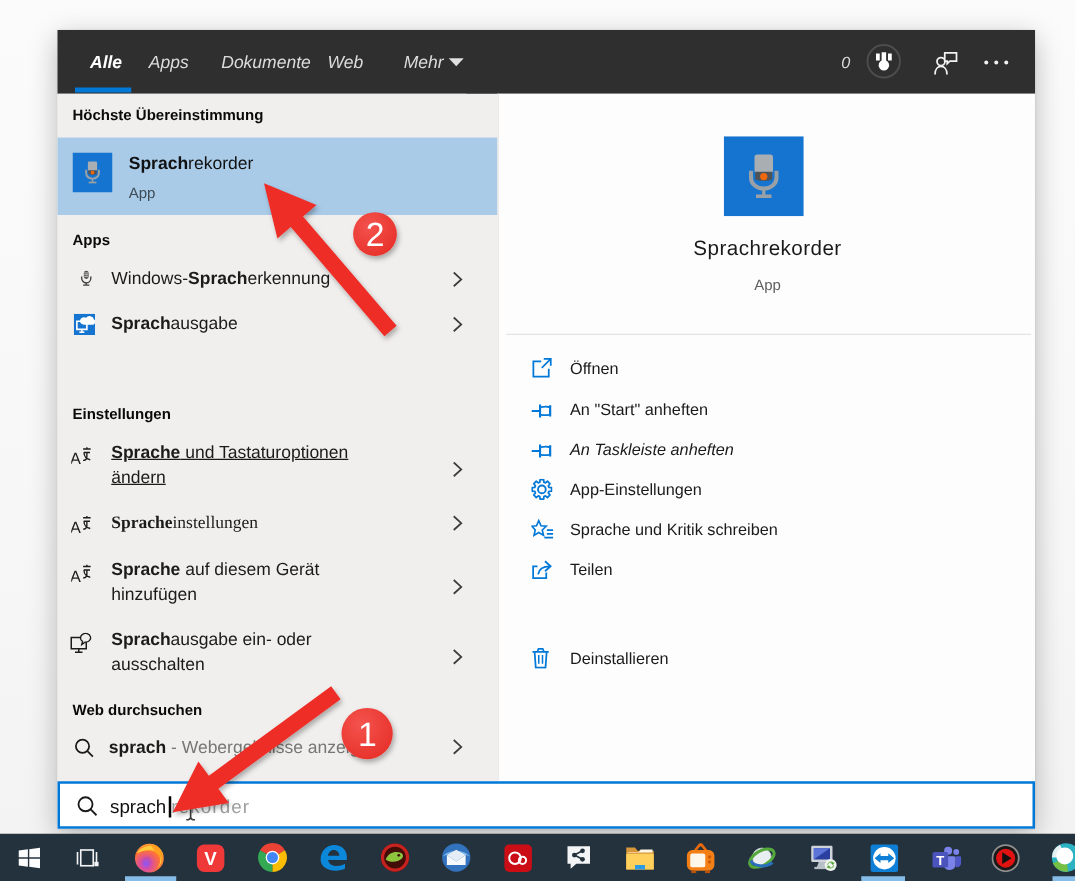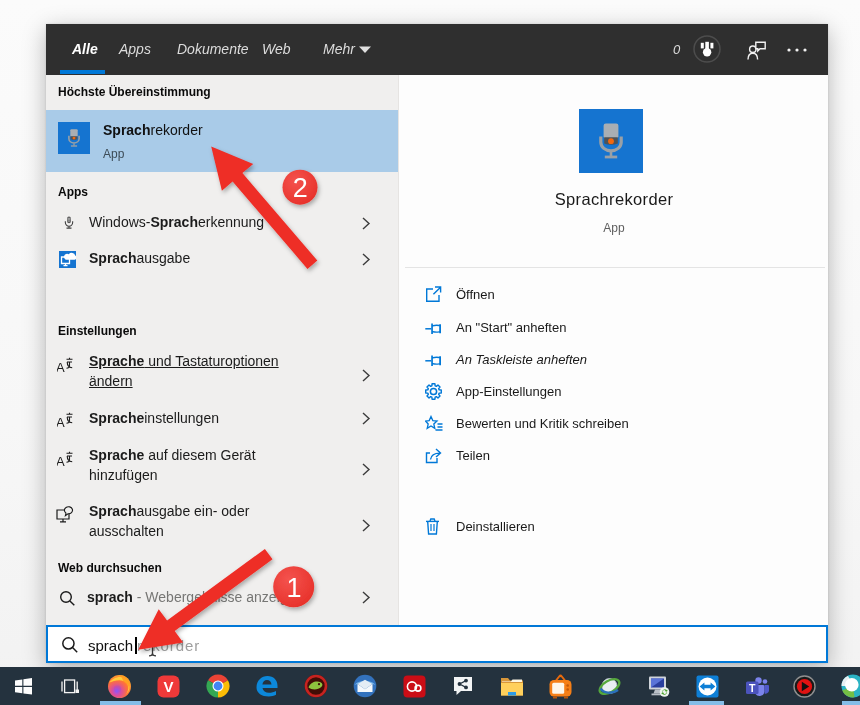--- a/index.html
+++ b/index.html
@@ -125,21 +125,21 @@
         </svg>
       <div class="itxt" style="top:0px;text-decoration:underline;"><b>Sprache</b> und Tastaturoptionen<br>ändern</div>
       <svg class="chev" style="top:17px" width="8" height="13" viewBox="0 0 8 13">
           <path d="M1,1 L7,6.5 L1,12" fill="none" stroke="#3c3c3c" stroke-width="1.4"></path>
         </svg>
     </div>
     <div class="item" style="top:334px;height:36px;">
       <svg class="abs" style="left:11px;top:3px" width="16" height="15" viewBox="0 0 16 15">
           <use href="#lang"></use>
         </svg>
-      <div class="itxt" style="top:0px;"><b>Sprache</b>instellungen</div>
+      <div class="itxt" style="top:0px;font-family:Liberation Serif, serif;"><b>Sprache</b>instellungen</div>
       <svg class="chev" style="top:3px" width="8" height="13" viewBox="0 0 8 13">
           <path d="M1,1 L7,6.5 L1,12" fill="none" stroke="#3c3c3c" stroke-width="1.4"></path>
         </svg>
     </div>
     <div class="item" style="top:371px;height:48px;">
       <svg class="abs" style="left:11px;top:5px" width="16" height="15" viewBox="0 0 16 15">
           <use href="#lang"></use>
         </svg>
       <div class="itxt" style="top:0px;"><b>Sprache</b> auf diesem Gerät<br>hinzufügen</div>
       <svg class="chev" style="top:17px" width="8" height="13" viewBox="0 0 8 13">
@@ -196,21 +196,21 @@
     <div class="act" style="top:300.5px;">
       <svg class="ic" width="17" height="17" viewBox="0 0 17 17">
           <use href="#ic-gear"></use>
         </svg>
       <div class="tx">App-Einstellungen</div>
     </div>
     <div class="act" style="top:332.5px;">
       <svg class="ic" width="18" height="17" viewBox="0 0 18 17">
           <use href="#ic-rate"></use>
         </svg>
-      <div class="tx">Bewerten und Kritik schreiben</div>
+      <div class="tx">Sprache und Kritik schreiben</div>
     </div>
     <div class="act" style="top:364.5px;">
       <svg class="ic" width="17" height="17" viewBox="0 0 17 17">
           <use href="#ic-share"></use>
         </svg>
       <div class="tx">Teilen</div>
     </div>
     <div class="act" style="top:396.5px;margin-top:39px;">
       <svg class="ic" width="15" height="17" viewBox="0 0 15 17">
           <use href="#ic-trash"></use>

